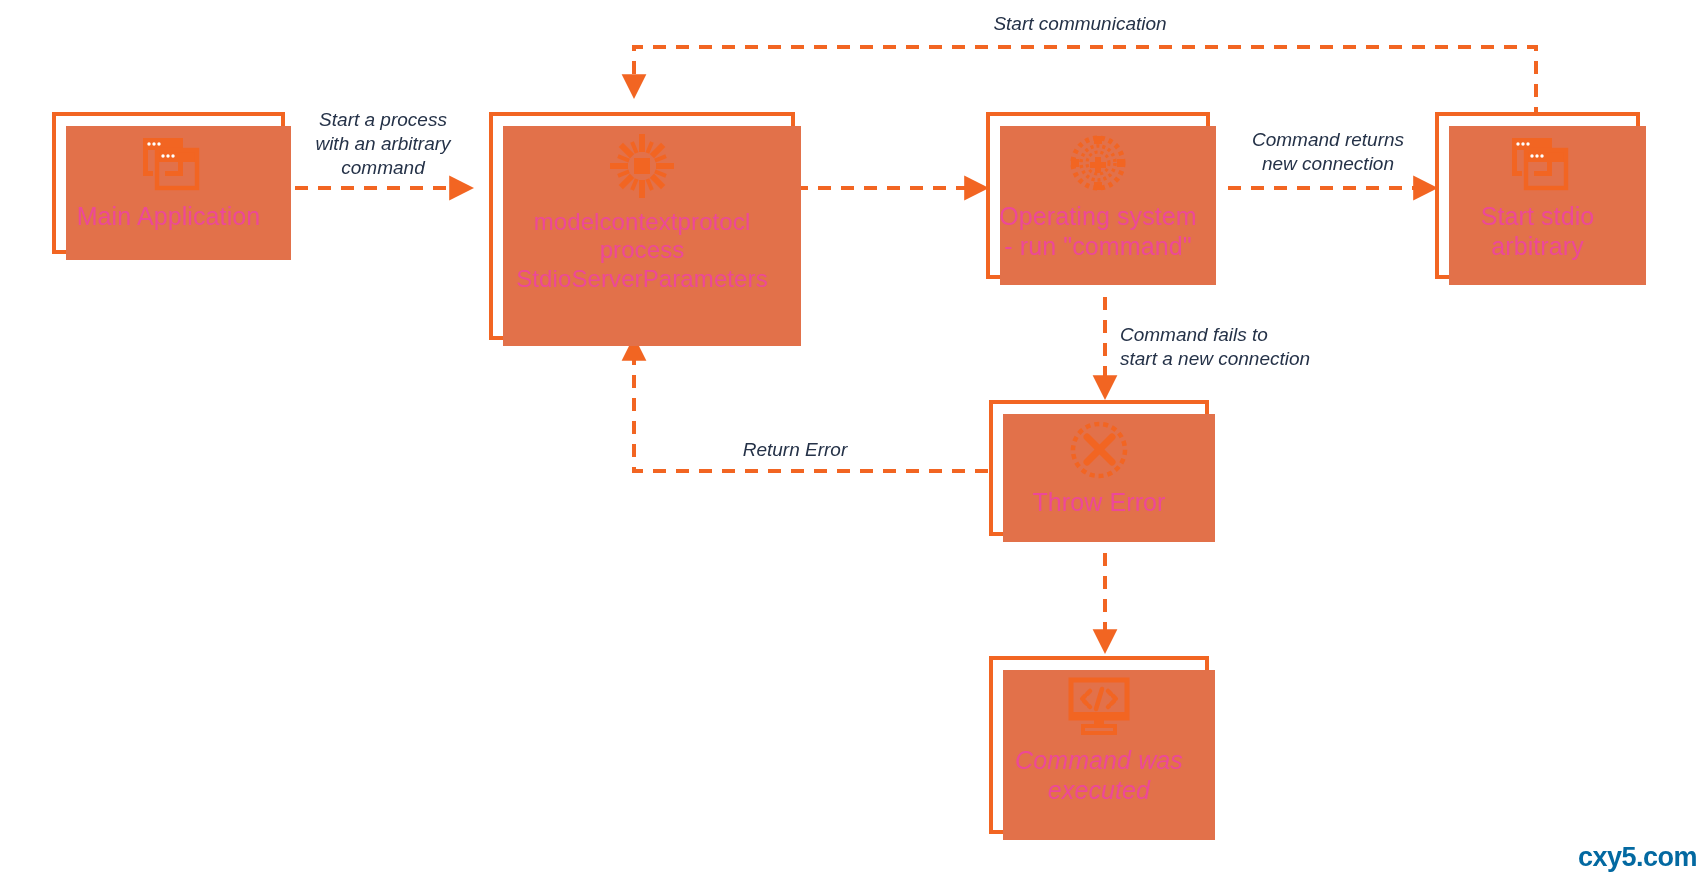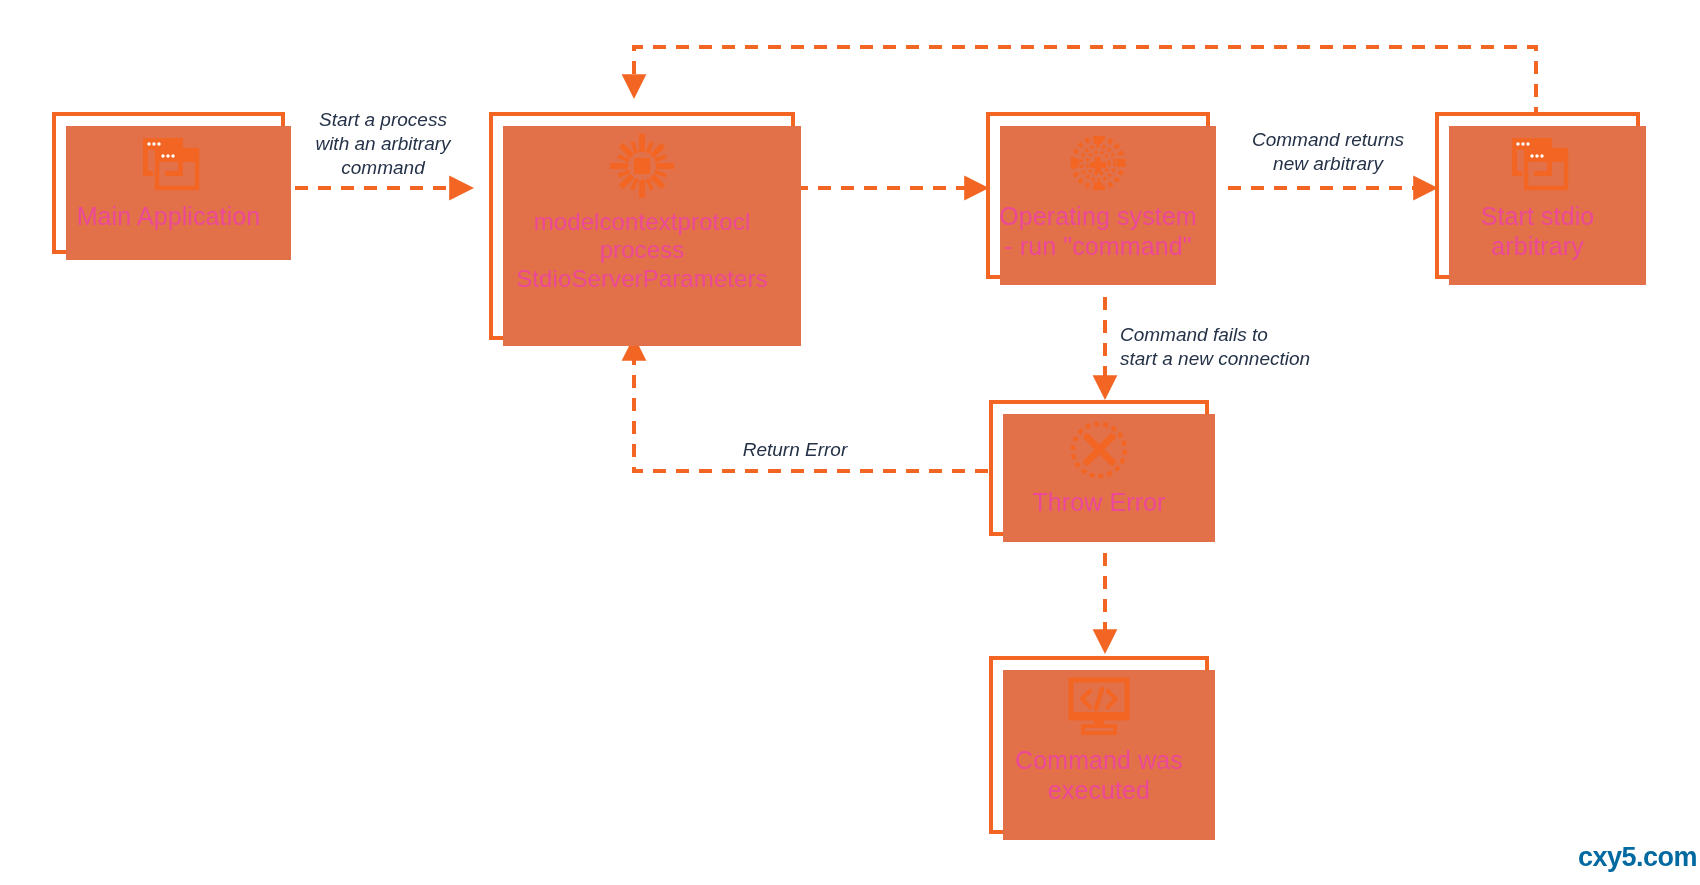--- a/index.html
+++ b/index.html
@@ -205,43 +205,44 @@
     <span class="icon">
       <svg width="60" height="60" viewBox="0 0 60 60" xmlns="http://www.w3.org/2000/svg">
         <circle cx="30" cy="30" r="26" fill="none" stroke="#F26522" stroke-width="4.5" stroke-dasharray="5,4"></circle>
         <path d="M18 17 L43 42" stroke="#F26522" stroke-width="7" stroke-linecap="round" fill="none"></path>
         <path d="M43 17 L18 42" stroke="#F26522" stroke-width="7" stroke-linecap="round" fill="none"></path>
       </svg>
     </span>
     <span class="label">Throw Error</span>
   </div>
 
-  <div class="node" style="left:989px; top:656px; width:220px; height:178px;">
+  <div class="node" style="left:989px; top:656px; width:220px; height:178px;font-style:italic;">
     <span class="icon">
       <svg width="68" height="62" viewBox="0 0 68 62" xmlns="http://www.w3.org/2000/svg">
         <rect x="6" y="4" width="56" height="38" fill="none" stroke="#F26522" stroke-width="5"></rect>
         <rect x="6" y="36" width="56" height="6" fill="#F26522"></rect>
         <rect x="29" y="42" width="10" height="8" fill="#F26522"></rect>
         <rect x="18" y="50" width="32" height="7" fill="none" stroke="#F26522" stroke-width="4"></rect>
         <path d="M25 15 L17 23 L25 31" fill="none" stroke="#F26522" stroke-width="4.5" stroke-linecap="round" stroke-linejoin="round" stroke-dasharray="4,3"></path>
         <path d="M43 15 L51 23 L43 31" fill="none" stroke="#F26522" stroke-width="4.5" stroke-linecap="round" stroke-linejoin="round" stroke-dasharray="4,3"></path>
         <path d="M37 13 L31 33" fill="none" stroke="#F26522" stroke-width="4.5" stroke-linecap="round"></path>
       </svg>
     </span>
     <span class="label">Command was
 executed</span>
   </div>
 
   <div class="edge-label" style="left:293px; top:108px; width:180px;">Start a process
 with an arbitrary
 command</div>
 
+  <div class="edge-label" style="left:940px; top:12px; width:280px;">Start communication</div>
 
   <div class="edge-label" style="left:1228px; top:128px; width:200px;">Command returns
-new arbitrary</div>
+new connection</div>
 
   <div class="edge-label" style="left:1120px; top:323px; width:250px; text-align:left;">Command fails to
 start a new connection</div>
 
   <div class="edge-label" style="left:700px; top:438px; width:190px;">Return Error</div>
 
   <div class="watermark" style="left:1578px; top:842px;">cxy5.com</div>
 
 </div>
 

